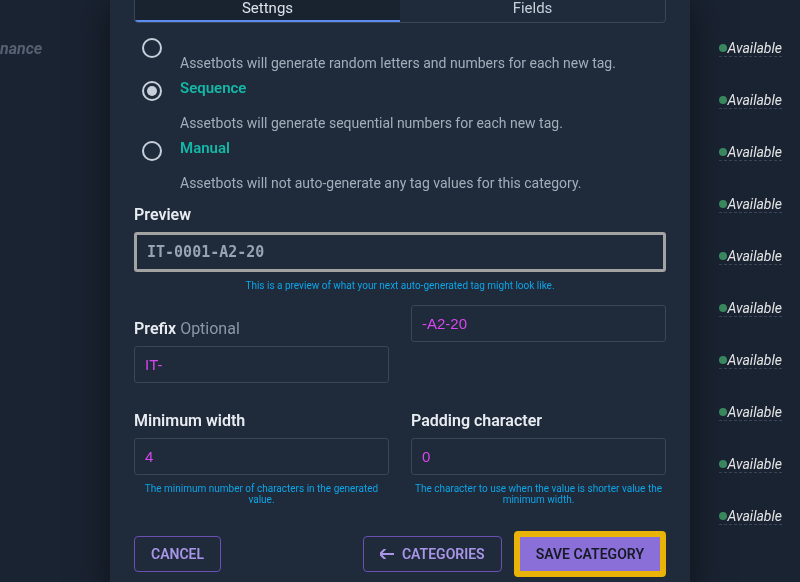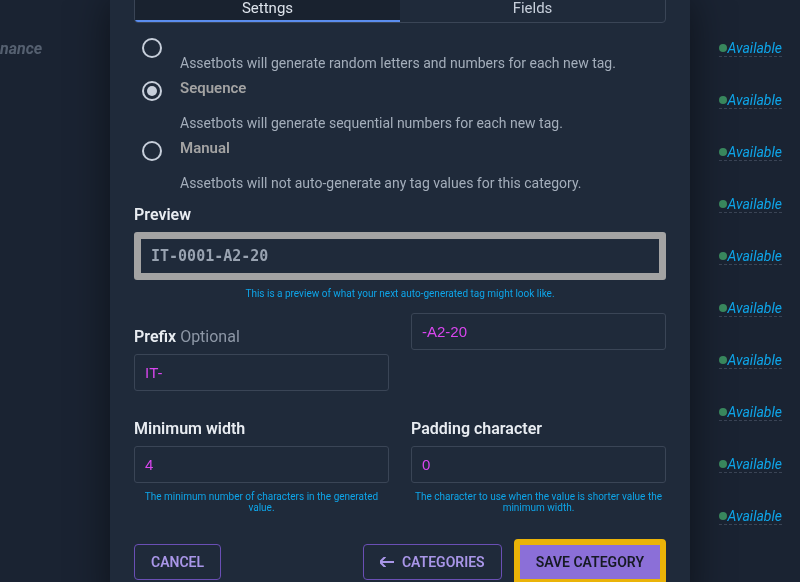--- a/index.html
+++ b/index.html
@@ -24,21 +24,21 @@
     justify-content: space-between;
     align-items: center;
     height: 52px;
     padding: 0 18px 0 0;
     font-style: italic;
     color: #4a5568;
   }
   .bg-row .left { color: #556070; font-style: italic; font-weight: bold; }
   .bg-row .avail {
     display: flex; align-items: center; gap: 0;
-    color: #0ea5e9; font-size: 14px;
+    color: #e5e5e5; font-size: 14px;
     border-bottom: 1px dashed #3a4455;
     font-style: italic;
   }
   .dot { width: 8px; height: 8px; border-radius: 50%; background: #3a8a5f; display: inline-block; }
 
   
   .modal {
     position: absolute;
     top: -10px;
     left: 110px;
@@ -100,39 +100,39 @@
     content: "";
     position: absolute;
     top: 3px; left: 3px;
     width: 10px; height: 10px;
     background: #c7cfdb;
     border-radius: 50%;
   }
   .radio-text .title {
     font-weight: 600;
     font-size: 15px;
-    color: #a3a3a3;
+    color: #14b8a6;
   }
   .radio-text .desc {
     font-size: 14px;
     color: #a4aebb;
     margin-top: 18px;
   }
 
   .section-label {
     font-weight: 600;
     font-size: 16px;
     color: #e8ecf1;
     margin-top: 14px;
     margin-bottom: 8px;
   }
   .optional { font-weight: 400; color: #8d97a6; }
 
   .preview-box {
-    border: 7px solid #a3a3a3;
+    border: 3px solid #a3a3a3;
     border-radius: 3px;
     padding: 8px 10px;
     font-family: ui-monospace, Menlo, Consolas, monospace;
     font-weight: 700;
     font-size: 15px;
     color: #99a3b1;
     background: #1f2a3a;
   }
 
   .hint {

